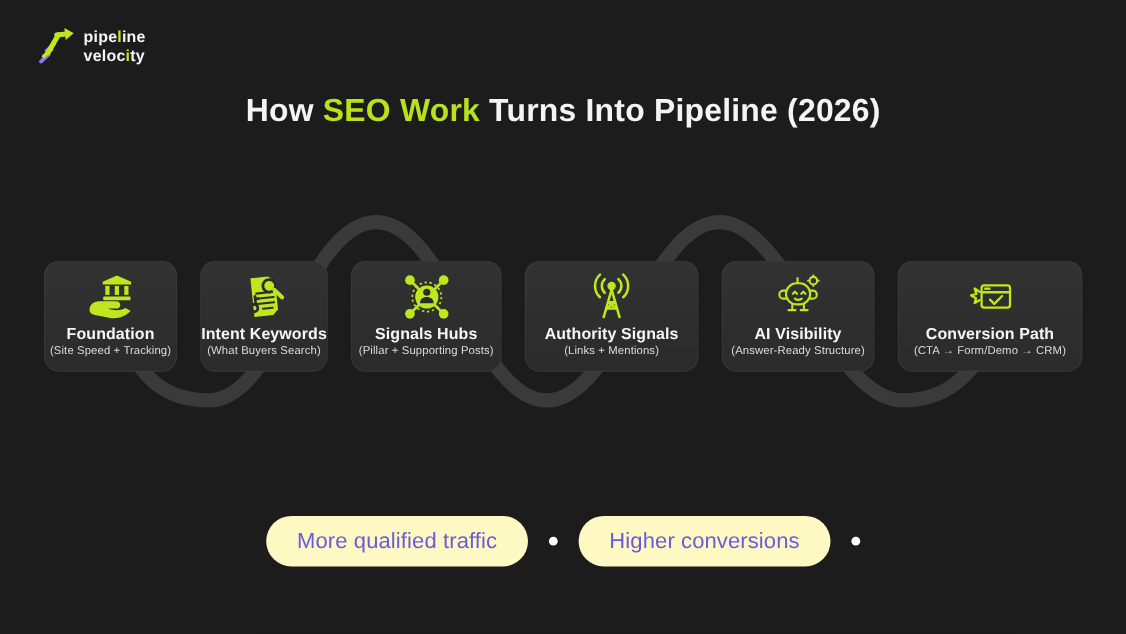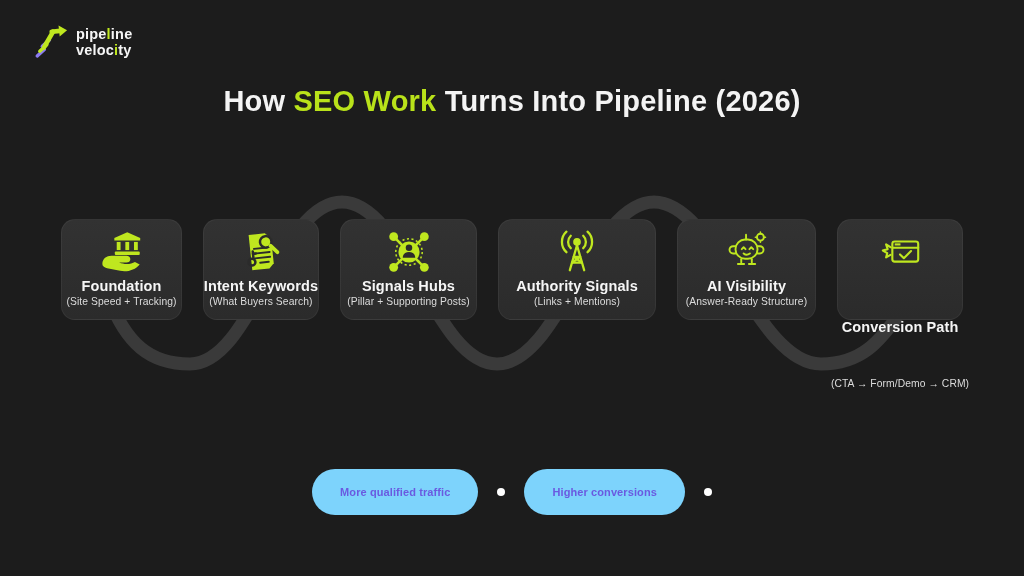--- a/index.html
+++ b/index.html
@@ -19,49 +19,49 @@
   .title {
     position: absolute; top: 85px; left: 0; width: 100%;
     text-align: center; color: #f4f4f4;
     font-size: 29px; font-weight: 600; letter-spacing: .2px; z-index: 2;
   }
   .title .hl { color: #b9e21a; }
   
   .wave { position: absolute; inset: 0; z-index: 0; }
   
   .cards {
-    position: absolute; top: 219px; left: 0; width: 100%;
+    position: absolute; top: 237px; left: 0; width: 100%;
     display: flex; justify-content: center; gap: 21px; z-index: 1;
   }
   .card {
     height: 101px; border-radius: 14px;
     background: linear-gradient(180deg, #323232 0%, #2b2b2b 100%);
     border: 1px solid rgba(255,255,255,0.05);
     display: flex; flex-direction: column; align-items: center;
     padding-top: 9px;
   }
   .card:nth-child(1){ width: 121px; }
   .card:nth-child(2){ width: 116px; }
   .card:nth-child(3){ width: 137px; }
   .card:nth-child(4){ width: 158px; }
   .card:nth-child(5){ width: 139px; }
-  .card:nth-child(6){ width: 126px; gap: 41px; }
+  .card:nth-child(6){ width: 168px; }
   .card .icon { width: 46px; height: 46px; flex: 0 0 auto; }
   .card .icon svg { width: 100%; height: 100%; display: block; }
   .card-title { margin-top: 3px; font-size: 14.5px; font-weight: 600; color: #f6f6f6; letter-spacing: .1px; white-space: nowrap; }
   .card-sub { margin-top: 2px; font-size: 10.3px; font-weight: 400; color: #dcdcdc; letter-spacing: .1px; white-space: nowrap; }
   
   .pills {
     position: absolute; top: 469px; left: 0; width: 100%;
     display: flex; justify-content: center; align-items: center; gap: 19px; z-index: 1;
   }
   .pill {
-    height: 46px; border-radius: 23px; background: #7dd3fc;
+    height: 46px; border-radius: 23px; background: #fef9c3;
     display: flex; align-items: center; padding: 0 28px;
-    color: #6a5ae0; font-size: 11px; font-weight: 700; letter-spacing: .1px;
+    color: #6a5ae0; font-size: 20px; font-weight: 400; letter-spacing: .1px;
     white-space: nowrap;
   }
   .dot { width: 8px; height: 8px; border-radius: 50%; background: #ffffff; flex: 0 0 auto; }
 </style>
 </head>
 <body>
 
 <svg class="wave" width="1024" height="576" viewBox="0 0 1024 576">
   <path d="M 108 296
            C 126 344, 150 364, 190 364

